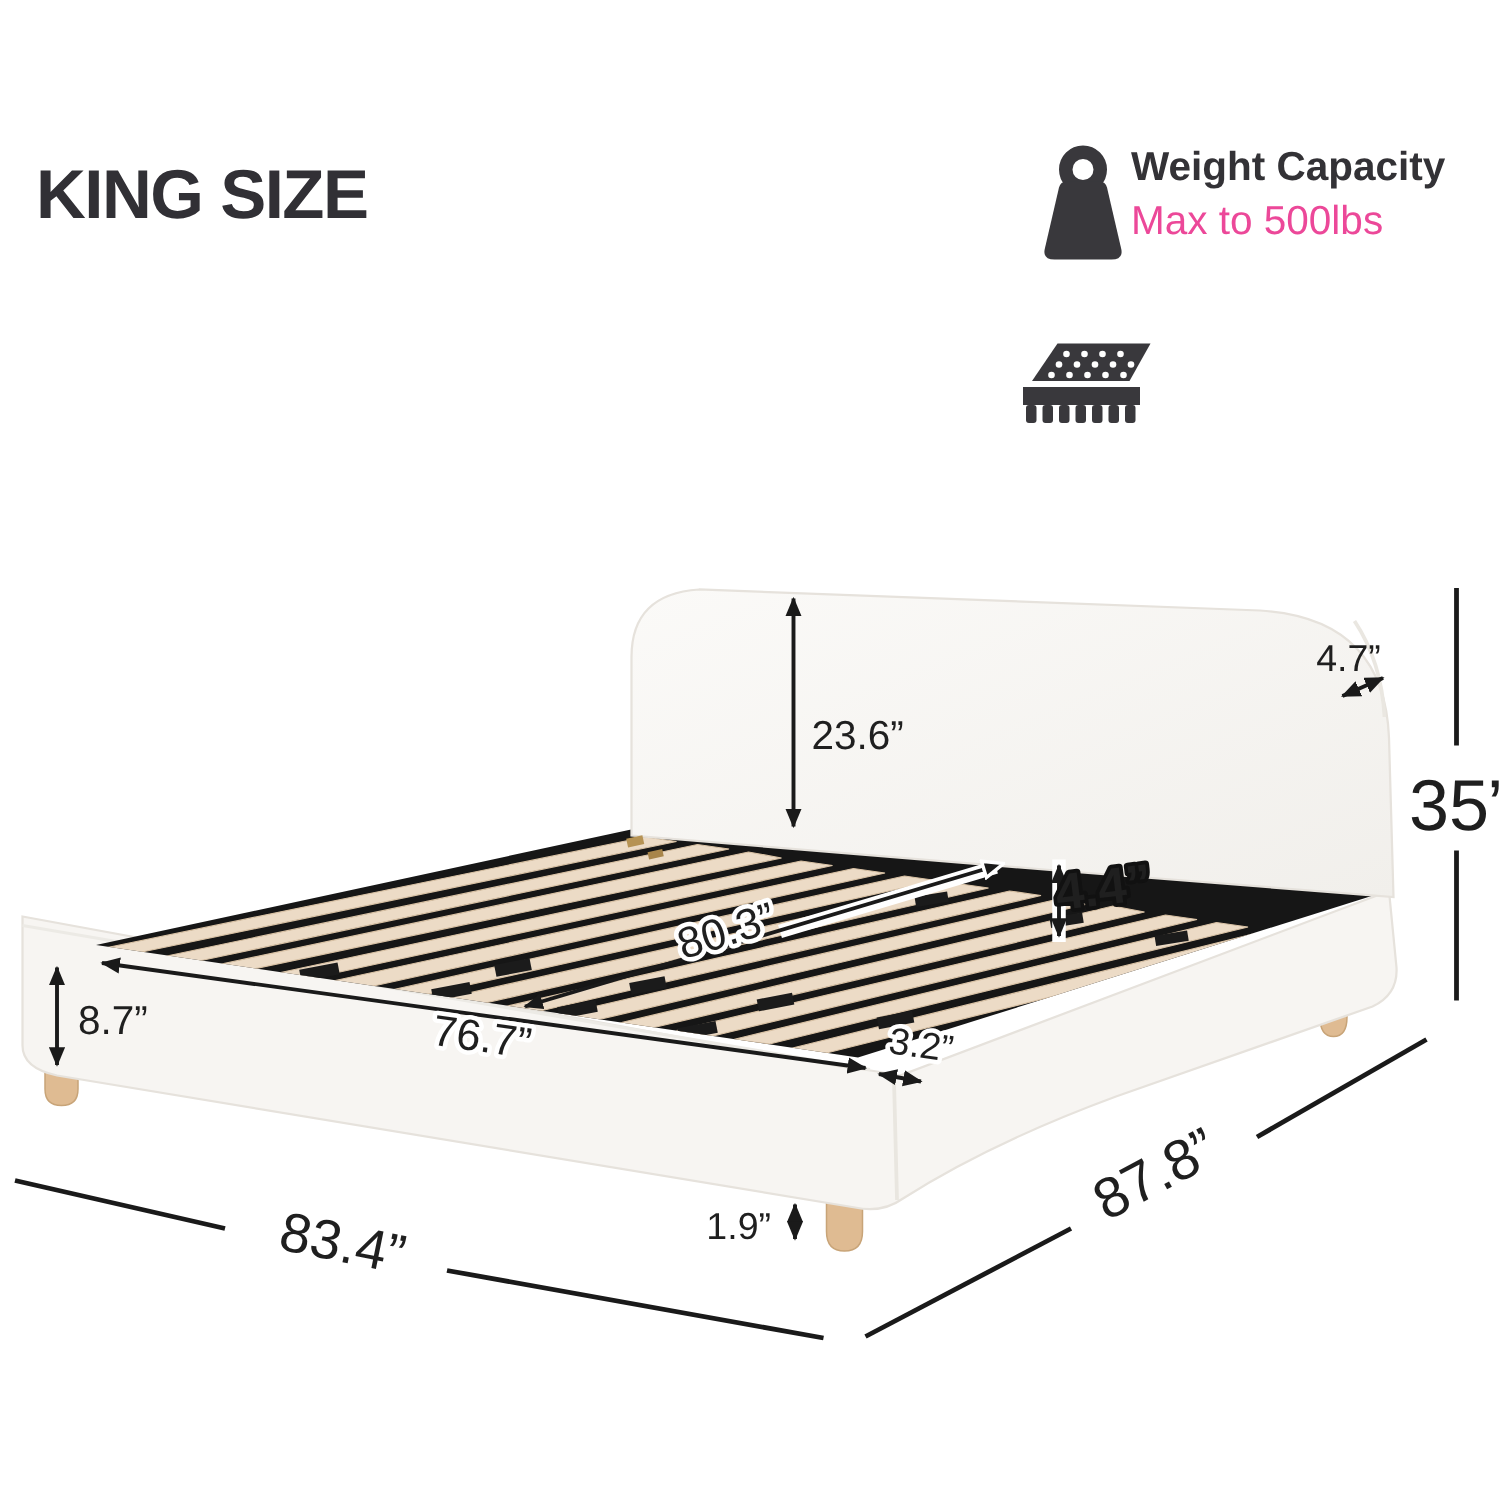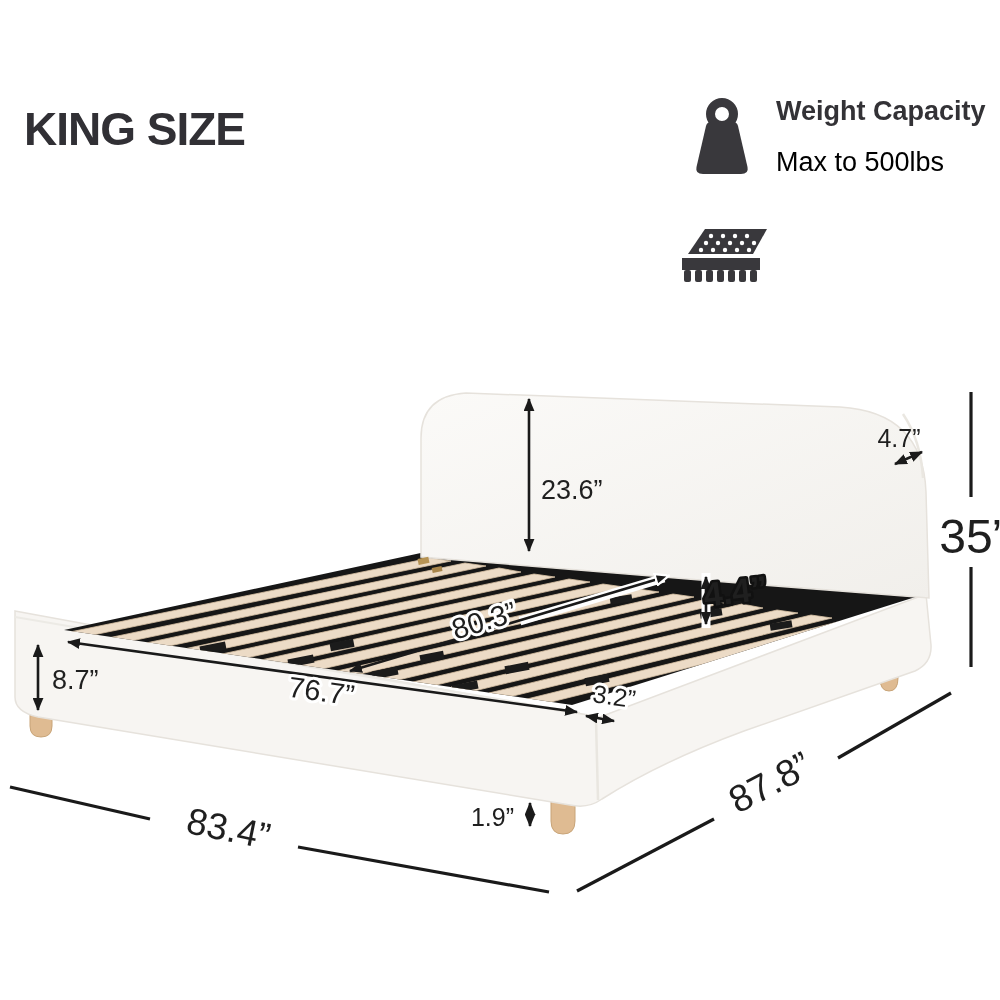--- a/index.html
+++ b/index.html
@@ -1,25 +1,25 @@
 <!DOCTYPE html>
 <html><head>
 <meta charset="utf-8">
 <style>
   html,body{margin:0;padding:0;background:#fff;}
   .stage{position:relative;width:1000px;height:1000px;background:#ffffff;overflow:hidden;
          font-family:"Liberation Sans",sans-serif;}
   .page-title{position:absolute;left:8px;top:86px;margin:16px;font-size:46px;font-weight:bold;
               letter-spacing:-1px;color:#313035;}
-  .feature{position:absolute;display:flex;align-items:center;gap:22px;}
+  .feature{position:absolute;display:flex;}
   .feature.weight{left:690px;top:96px;}
   .feature.mattress{left:678px;top:224px;}
   .f-icon{flex:0 0 auto;}
   .f-label{font-size:27px;font-weight:bold;color:#333236;line-height:1.15;}
-  .f-value{font-size:27px;color:#000000;line-height:1.25;margin-top:19px;}
+  .f-value{font-size:27px;color:#ec4899;line-height:1.25;margin-top:4px;}
   svg.scene{position:absolute;left:0;top:0;}
   .dim{font-family:"Liberation Sans",sans-serif;fill:#1f1f1f;}
   .halo{paint-order:stroke;stroke:#ffffff;stroke-width:6px;stroke-linejoin:round;}
   .dimline{stroke:#1a1a1a;stroke-width:2.6;fill:none;}
   .bigline{stroke:#1a1a1a;stroke-width:3.2;fill:none;}
 </style>
 </head>
 <body>
 
 <div class="stage">

